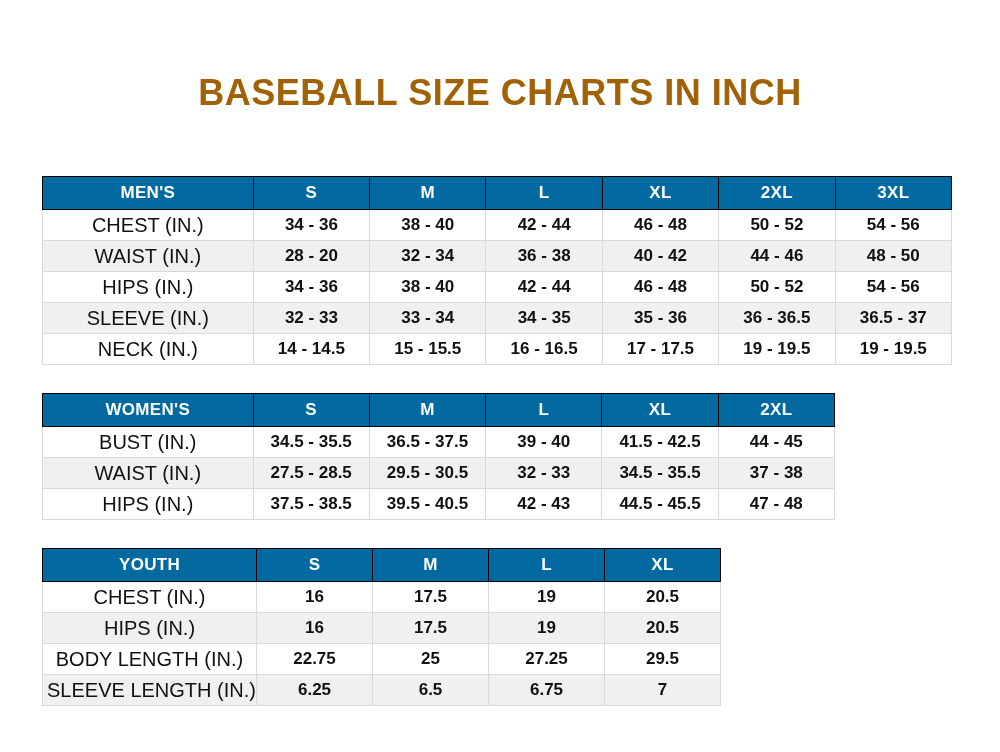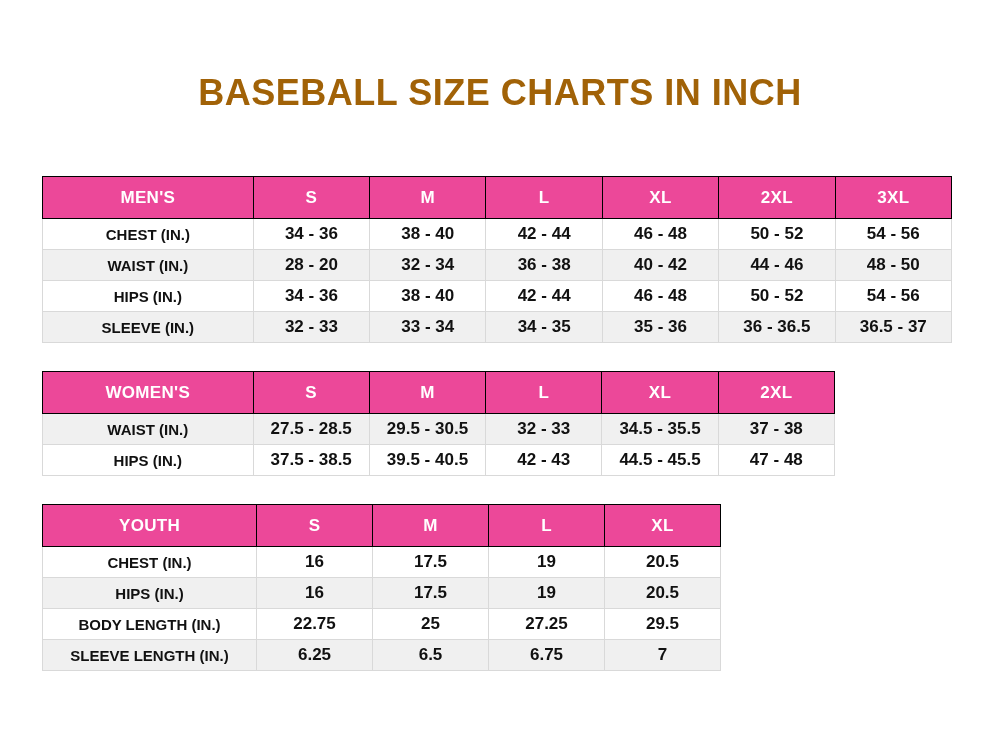--- a/index.html
+++ b/index.html
@@ -46,37 +46,37 @@
     font-size: 17px;
     font-weight: bold;
     height: 31px;
     padding: 0 4px;
     box-sizing: border-box;
     background: #ffffff;
     color: #111111;
     white-space: nowrap;
   }
   table.size-table thead th {
-    background: #ec4899;
+    background: #0369a1;
     color: #ffffff;
     border: 1px solid #000000;
     font-size: 17px;
     letter-spacing: 0.3px;
-    height: 42px;
+    height: 33px;
   }
   table.size-table thead th.rowlabel-head {
     text-align: center;
   }
   table.size-table tbody tr.alt td {
     background: #f0f0f0;
     margin-left: 42px;
   }
   table.size-table td.rowlabel {
-    font-size: 15px;
-    font-weight: bold;
+    font-size: 20px;
+    font-weight: normal;
     text-align: center;
   }
   
   #mens-table { width: 910px; }
   #mens-table col.c0 { width: 210px; }
   #mens-table col.cx { width: 116px; }
 
   #womens-table { width: 793px; }
   #womens-table col.c0 { width: 210px; }
   #womens-table col.cx { width: 116px; }
@@ -145,20 +145,29 @@
         </tr>
         <tr class="alt">
           <td class="rowlabel">SLEEVE (IN.)</td>
           <td>32 - 33</td>
           <td>33 - 34</td>
           <td>34 - 35</td>
           <td>35 - 36</td>
           <td>36 - 36.5</td>
           <td>36.5 - 37</td>
         </tr>
+        <tr>
+          <td class="rowlabel">NECK (IN.)</td>
+          <td>14 - 14.5</td>
+          <td>15 - 15.5</td>
+          <td>16 - 16.5</td>
+          <td>17 - 17.5</td>
+          <td>19 - 19.5</td>
+          <td>19 - 19.5</td>
+        </tr>
       </tbody>
     </table>
 
     <table class="size-table" id="womens-table">
       <colgroup>
         <col class="c0">
           <col class="cx">
           <col class="cx">
           <col class="cx">
           <col class="cx">
@@ -168,20 +177,28 @@
         <tr>
           <th class="rowlabel-head">WOMEN'S</th>
           <th>S</th>
           <th>M</th>
           <th>L</th>
           <th>XL</th>
           <th>2XL</th>
         </tr>
       </thead>
       <tbody>
+        <tr>
+          <td class="rowlabel">BUST (IN.)</td>
+          <td>34.5 - 35.5</td>
+          <td>36.5 - 37.5</td>
+          <td>39 - 40</td>
+          <td>41.5 - 42.5</td>
+          <td>44 - 45</td>
+        </tr>
         <tr class="alt">
           <td class="rowlabel">WAIST (IN.)</td>
           <td>27.5 - 28.5</td>
           <td>29.5 - 30.5</td>
           <td>32 - 33</td>
           <td>34.5 - 35.5</td>
           <td>37 - 38</td>
         </tr>
         <tr>
           <td class="rowlabel">HIPS (IN.)</td>

